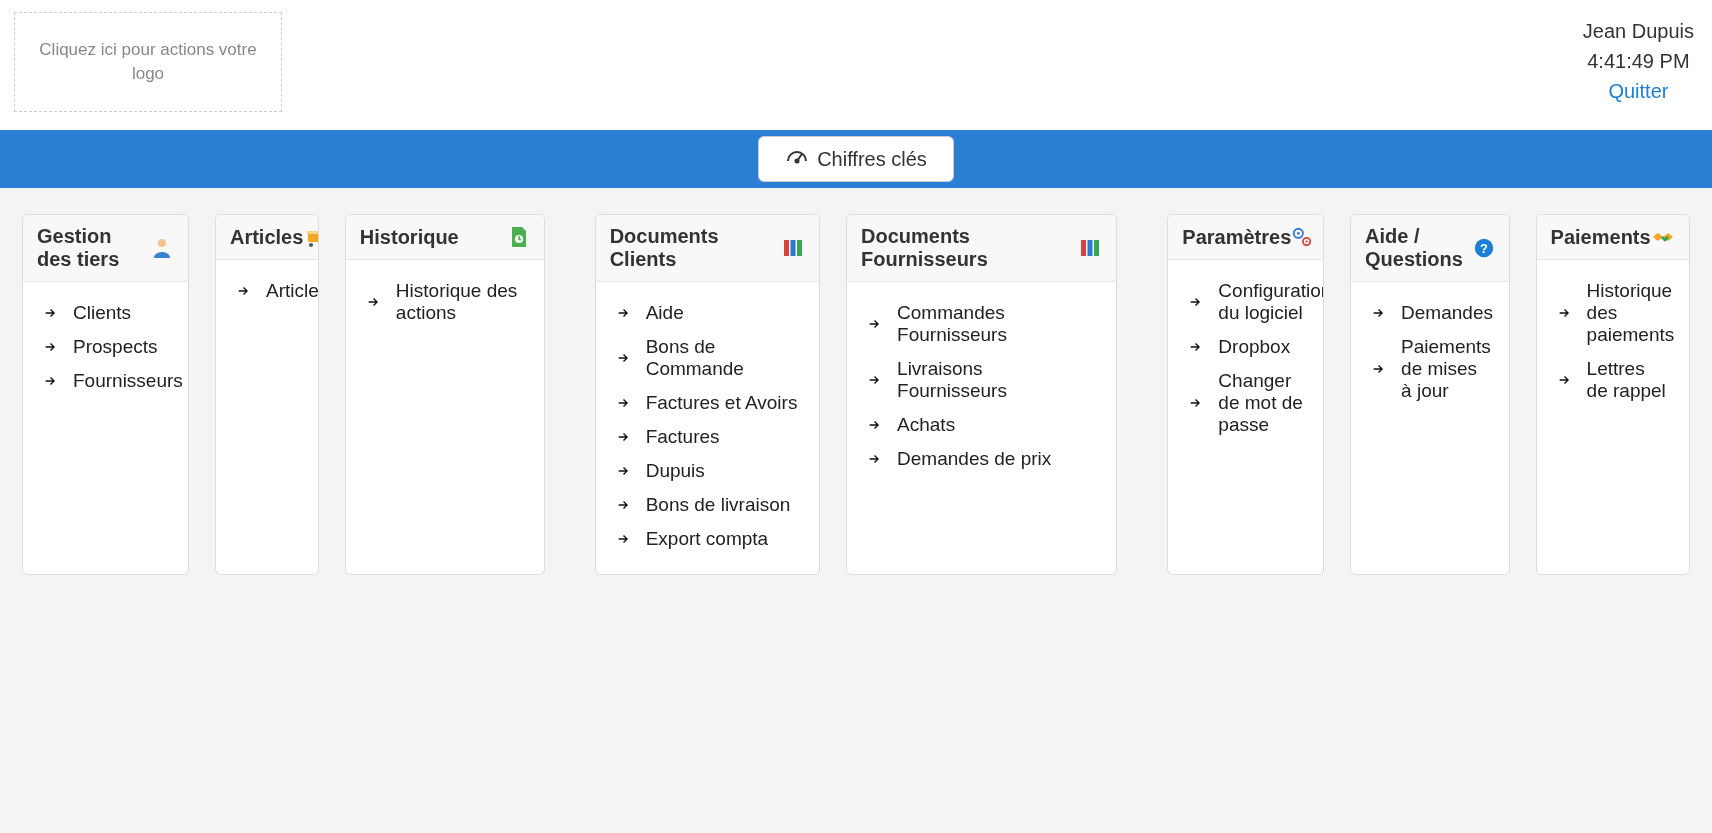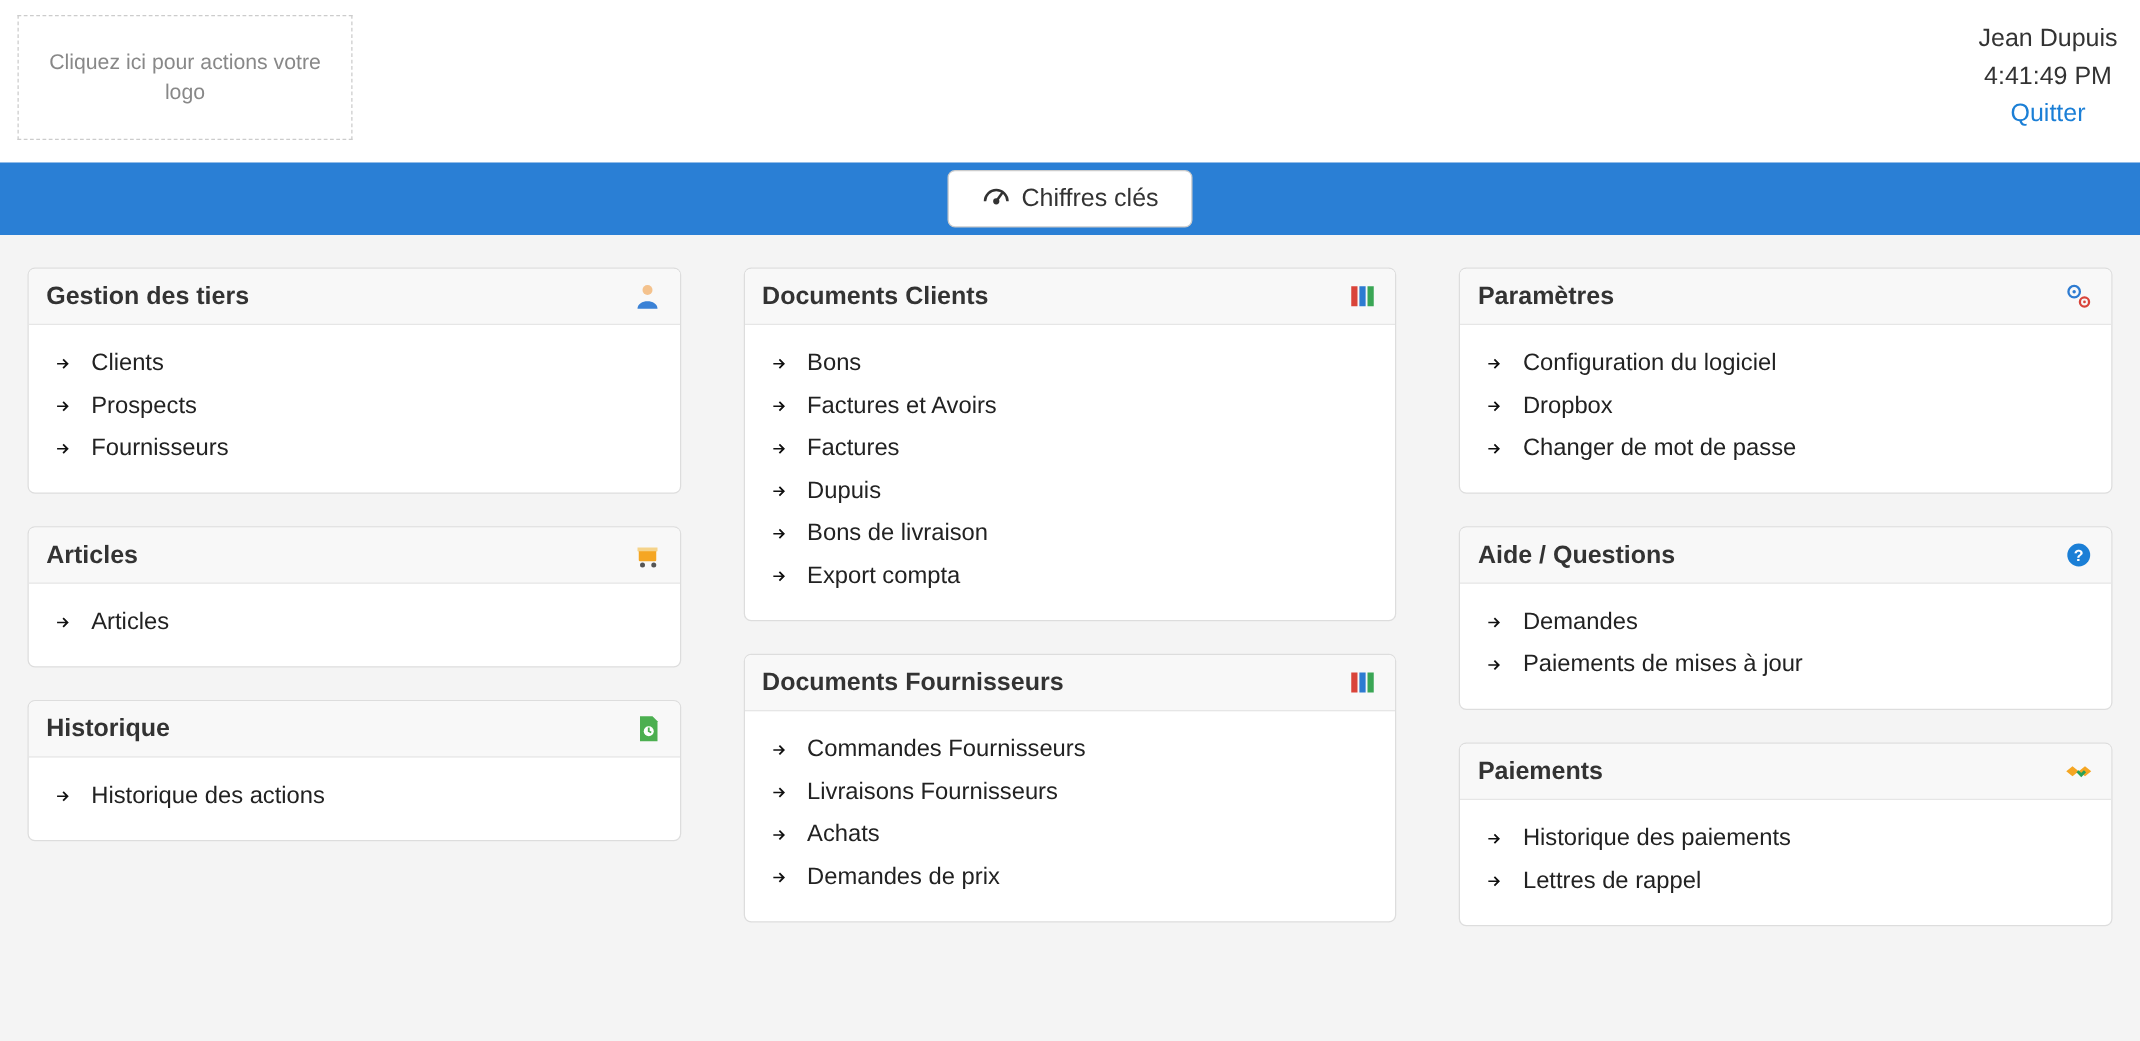--- a/index.html
+++ b/index.html
@@ -67,21 +67,21 @@
     display: inline-flex;
   }
   .container {
     display: flex;
     gap: 50px;
     padding: 26px 22px 40px 22px;
   }
   .col {
     flex: 1;
     display: flex;
-    flex-direction: column;
+    flex-direction: row;
     gap: 26px;
     min-width: 0;
   }
   .card {
     background: #fff;
     border: 1px solid #ddd;
     border-radius: 6px;
     overflow: hidden;
   }
   .card-header {
@@ -242,21 +242,29 @@
             </svg>
           </span>
         </div>
         <div class="card-body">
           <div class="item">
             <span class="arrow">
               <svg viewBox="0 0 24 24" width="16" height="16">
                 <path fill="#111" d="M4 11h10l-3.5-3.5L12 6l6 6-6 6-1.5-1.5L14 13H4z"></path>
               </svg>
             </span>
-            <span>Bons</span>
+            <span>Aide</span>
+          </div>
+          <div class="item">
+            <span class="arrow">
+              <svg viewBox="0 0 24 24" width="16" height="16">
+                <path fill="#111" d="M4 11h10l-3.5-3.5L12 6l6 6-6 6-1.5-1.5L14 13H4z"></path>
+              </svg>
+            </span>
+            <span>Bons de Commande</span>
           </div>
           <div class="item">
             <span class="arrow">
               <svg viewBox="0 0 24 24" width="16" height="16">
                 <path fill="#111" d="M4 11h10l-3.5-3.5L12 6l6 6-6 6-1.5-1.5L14 13H4z"></path>
               </svg>
             </span>
             <span>Factures et Avoirs</span>
           </div>
           <div class="item">

